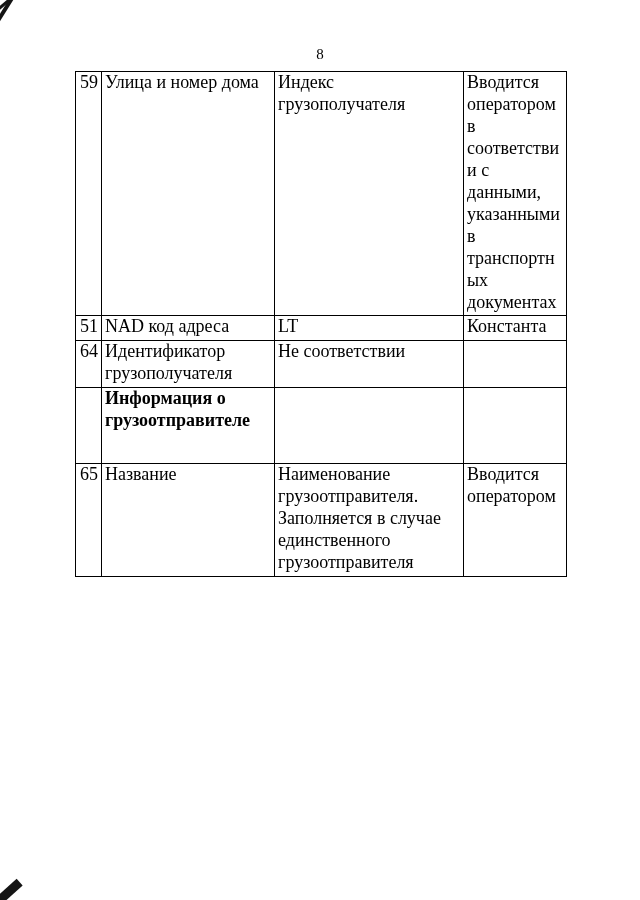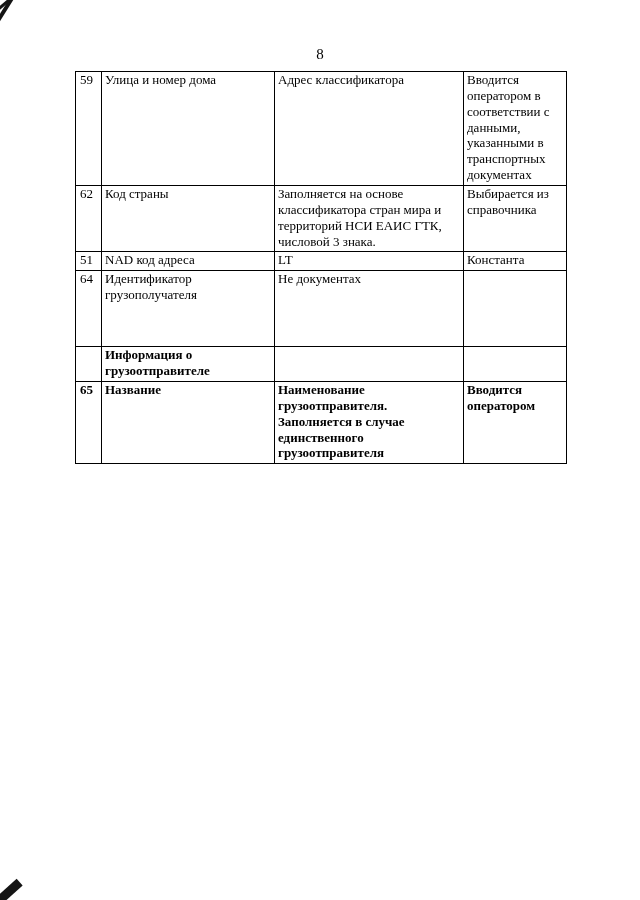--- a/index.html
+++ b/index.html
@@ -15,21 +15,21 @@
 
   .page-number {
     position: absolute; top: 46px; left: 0; width: 640px;
     text-align: center; font-size: 15px;
   }
 
   .doc-table {
     position: absolute; top: 71px; left: 75px;
     width: 491px;
     border-collapse: collapse;
-    font-size: 13px;
+    font-size: 18px;
     line-height: 1.22;
     table-layout: fixed;
   }
   .doc-table td {
     border: 1.5px solid #000;
     vertical-align: top;
     padding: 0 2px 2px 3px;
     word-wrap: break-word;
   }
   .doc-table td.col-num { padding-left: 4px; }
@@ -72,39 +72,33 @@
     <colgroup>
       <col style="width:26px">
       <col style="width:173px">
       <col style="width:189px">
       <col style="width:103px">
     </colgroup>
     <tbody>
         <tr>
           <td class="col-num">59</td>
           <td>Улица и номер дома</td>
-          <td>Адрес классификатора</td>
+          <td>Индекс грузополучателя</td>
           <td>Вводится оператором в соответствии с данными, указанными в транспортных документах</td>
-        </tr>
-        <tr>
-          <td class="col-num">62</td>
-          <td>Код страны</td>
-          <td>Заполняется на основе классификатора стран мира и территорий НСИ ЕАИС ГТК, числовой 3 знака.</td>
-          <td>Выбирается из справочника</td>
         </tr>
         <tr>
           <td class="col-num">51</td>
           <td>NAD код адреса</td>
           <td>LT</td>
           <td>Константа</td>
         </tr>
         <tr>
           <td class="col-num">64</td>
           <td>Идентификатор грузополучателя</td>
-          <td>Не документах</td>
+          <td>Не соответствии</td>
           <td></td>
         </tr>
         <tr>
           <td class="col-num"></td>
           <td class="section">Информация о грузоотправителе</td>
           <td></td>
           <td></td>
         </tr>
         <tr>
           <td class="col-num">65</td>

